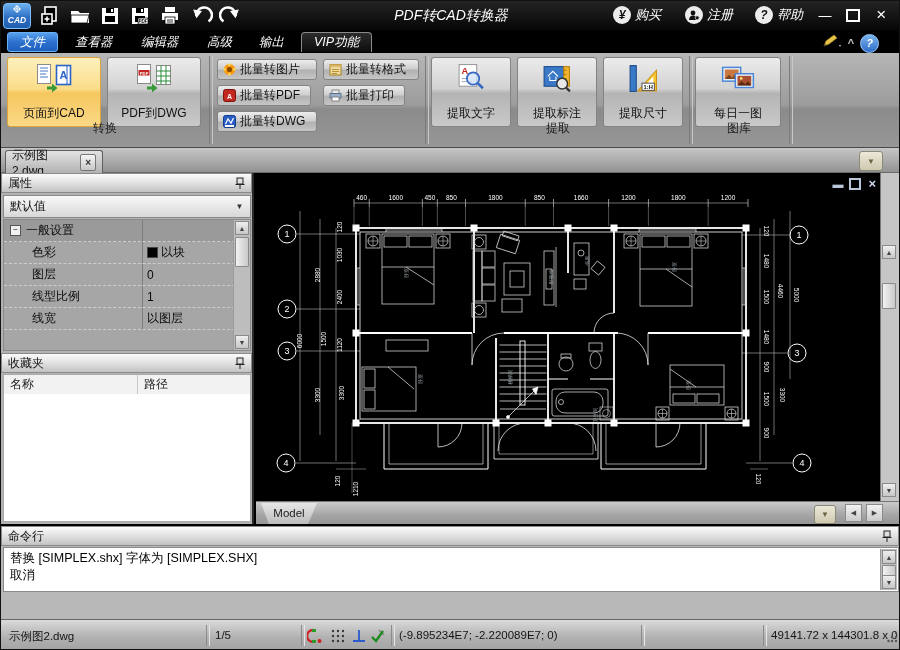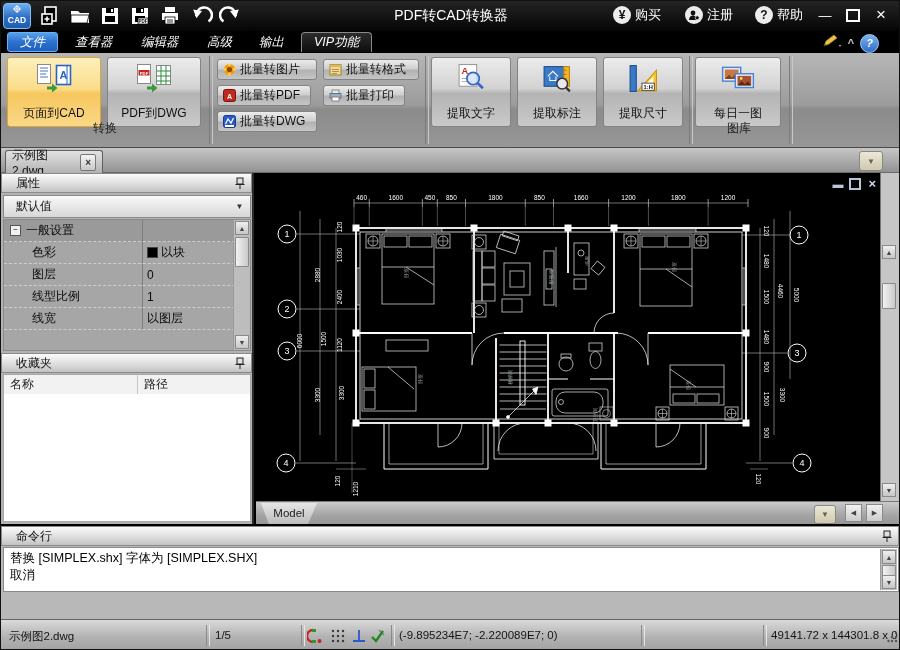--- a/index.html
+++ b/index.html
@@ -1,18 +1,18 @@
 <!DOCTYPE html>
 <html><head>
 <meta charset="utf-8">
 <style>
   html,body{margin:0;padding:0;background:#2a2a2a;font-family:"Liberation Sans","DejaVu Sans",sans-serif;}
   #app{position:relative;width:900px;height:650px;background:#000;overflow:hidden;border:1px solid #111;box-sizing:border-box;}
   
-  #titlebar{position:absolute;left:0;top:0;width:900px;height:30px;background:linear-gradient(#242424,#050505);}
+  #titlebar{position:absolute;left:0;top:0;width:900px;height:30px;background:linear-gradient(#242424,#050505);font-style:italic;}
   #logo{position:absolute;left:2px;top:2px;width:28px;height:26px;background:linear-gradient(#6cb0f0,#2f6fc4 55%,#1f5cae);border-radius:4px;border:1px solid #7ec0ff;box-sizing:border-box;}
   .ticon{position:absolute;top:3px;width:26px;height:24px;display:flex;align-items:center;justify-content:center;}
   #wintitle{position:absolute;left:0;right:0;top:6px;text-align:center;color:#fff;font-size:14px;}
   .tb-group{position:absolute;top:5px;display:flex;align-items:center;gap:4px;color:#fff;font-size:13px;}
   .badge{width:18px;height:18px;border-radius:50%;background:#ececec;color:#111;font-weight:bold;font-size:12px;display:flex;align-items:center;justify-content:center;}
   .winbtn{position:absolute;top:2px;width:24px;height:24px;color:#fff;display:flex;align-items:center;justify-content:center;font-size:13px;}
   .maxbox{width:10px;height:9px;border:2px solid #fff;}
   
   #menurow{position:absolute;left:0;top:30px;width:900px;height:22px;background:#000;font-style:italic;}
   .mtab{position:absolute;top:1px;height:20px;line-height:20px;color:#fff;font-size:12.5px;padding:0 12px;box-sizing:border-box;}
@@ -29,23 +29,23 @@
   .bigbtn .blabel{font-size:12px;color:#111;white-space:nowrap;}
   .bigbtn.sel{background:linear-gradient(#fdf0bc,#fbdd8a 45%,#f6c75e 52%,#fbd887);border:1px solid #dca63c;}
   .smallbtn{position:absolute;height:21px;background:linear-gradient(#ececec,#cfcfcf 45%,#b2b2b2 55%,#c6c6c6);border:1px solid #838383;border-radius:3px;box-sizing:border-box;display:flex;align-items:center;gap:4px;padding:0 5px;font-size:12px;color:#111;white-space:nowrap;}
   
   #doctabbar{position:absolute;left:0;top:147px;width:900px;height:25px;background:linear-gradient(#c6c6c6,#a8a8a8 60%,#929292);border-bottom:1px solid #6a6a6a;box-sizing:border-box;}
   #doctab{position:absolute;left:4px;top:2px;width:98px;height:23px;background:linear-gradient(#e2e2e2,#c6c6c6 60%,#b2b2b2);border:1px solid #5f5f5f;border-bottom:none;border-radius:3px 3px 0 0;box-sizing:border-box;display:flex;align-items:center;gap:6px;padding:0 6px;font-size:12px;color:#111;}
   #dtclose{width:15px;height:15px;background:linear-gradient(#f4f4f4,#c8c8c8);border:1px solid #777;border-radius:2px;font-size:10px;font-weight:bold;color:#333;display:flex;align-items:center;justify-content:center;}
   .vbtn{background:linear-gradient(#ece8d8,#cfc9b0);border:1px solid #8a8a7a;border-radius:3px;color:#6a6340;font-size:9px;display:flex;align-items:center;justify-content:center;}
   
   #sidebar{position:absolute;left:0;top:172px;width:253px;height:351px;background:#b2b2b2;border-right:2px solid #2a2a2a;box-sizing:border-box;}
-  .phead{position:absolute;left:0;width:251px;height:20px;background:linear-gradient(#fbfbfb,#dedede 55%,#c3c3c3);border:1px solid #8a8a8a;box-sizing:border-box;font-size:12px;color:#111;line-height:18px;padding-left:14px;}
+  .phead{position:absolute;left:0;width:251px;height:20px;background:linear-gradient(#fbfbfb,#dedede 55%,#c3c3c3);border:1px solid #8a8a8a;box-sizing:border-box;font-size:12px;color:#111;line-height:18px;padding-left:6px;}
   .pin{position:absolute;right:4px;top:3px;width:13px;height:13px;}
-  #presetdd{position:absolute;left:2px;top:22px;width:248px;height:23px;background:linear-gradient(#f8f8f8,#d8d8d8);border:1px solid #8a8a8a;box-sizing:border-box;font-size:12px;line-height:21px;padding-left:12px;color:#111;}
+  #presetdd{position:absolute;left:2px;top:22px;width:248px;height:23px;background:linear-gradient(#f8f8f8,#d8d8d8);border:1px solid #8a8a8a;box-sizing:border-box;font-size:12px;line-height:21px;padding-left:6px;color:#111;}
   #presetdd .ddarrow{position:absolute;right:2px;top:2px;bottom:2px;width:17px;display:flex;align-items:center;justify-content:center;font-size:8px;color:#333;}
   #pgrid{position:absolute;left:2px;top:46px;width:248px;height:132px;background:#a6a6a6;border:1px solid #8a8a8a;box-sizing:border-box;overflow:hidden;}
   .prow{position:relative;height:22px;border-bottom:1px dashed #cdcdcd;box-sizing:border-box;display:flex;align-items:center;font-size:12px;color:#0a0a0a;}
   .prow .plab{width:138px;padding-left:28px;box-sizing:border-box;}
   .prow .pval{flex:1;border-left:1px solid #7e7e7e;align-self:stretch;display:flex;align-items:center;padding-left:4px;gap:3px;}
   .prow.group{background:#9a9a9a;}
   .prow.group .plab{padding-left:6px;display:flex;align-items:center;gap:5px;}
   .collapse{width:9px;height:9px;background:#f0f0f0;border:1px solid #555;font-size:8px;line-height:7px;text-align:center;color:#111;}
   .swatch{width:9px;height:9px;background:#000;border:1px solid #444;}
   .vscroll{position:absolute;top:0;bottom:0;right:0;width:17px;background:#bdbdbd;border-left:1px solid #9a9a9a;box-sizing:border-box;}
@@ -318,20 +318,21 @@
       <div class="bigbtn" style="left:174px;width:80px">
         <svg width="32" height="31" viewBox="0 0 30 30">
           <rect x="2.5" y="2.5" width="6" height="25" fill="#3a78c8" stroke="#1a4a88"></rect>
           <polygon points="10,27 28,27 28,7" fill="#f7c832" stroke="#c89010"></polygon>
           <polygon points="15,24 25,24 25,13" fill="#fff"></polygon>
           <rect x="14" y="19.5" width="12" height="7" fill="#fff" stroke="#555"></rect>
           <text x="20" y="25.2" font-size="5.5" font-weight="bold" fill="#111" text-anchor="middle">1:H</text>
         </svg>
         <span class="blabel">提取尺寸</span>
       </div>
+      <div class="glabel">提取</div>
     </div>
     <div class="gsep" style="left:688px"></div>
 
     <div class="rgroup" style="left:692px;width:92px">
       <div class="bigbtn" style="left:2px;width:86px">
         <svg width="36" height="31" viewBox="0 0 34 28">
           <rect x="2.5" y="3.5" width="17" height="13" fill="#eef2fa" stroke="#4a86d8" stroke-width="1.4"></rect>
           <rect x="4.5" y="5.5" width="13" height="9" fill="#c87840"></rect>
           <path d="M4.5 14.5l4-4 3 3 3-4 3 5z" fill="#7a4420"></path>
           <rect x="14.5" y="9.5" width="17" height="13" fill="#eef2fa" stroke="#4a86d8" stroke-width="1.4"></rect>

